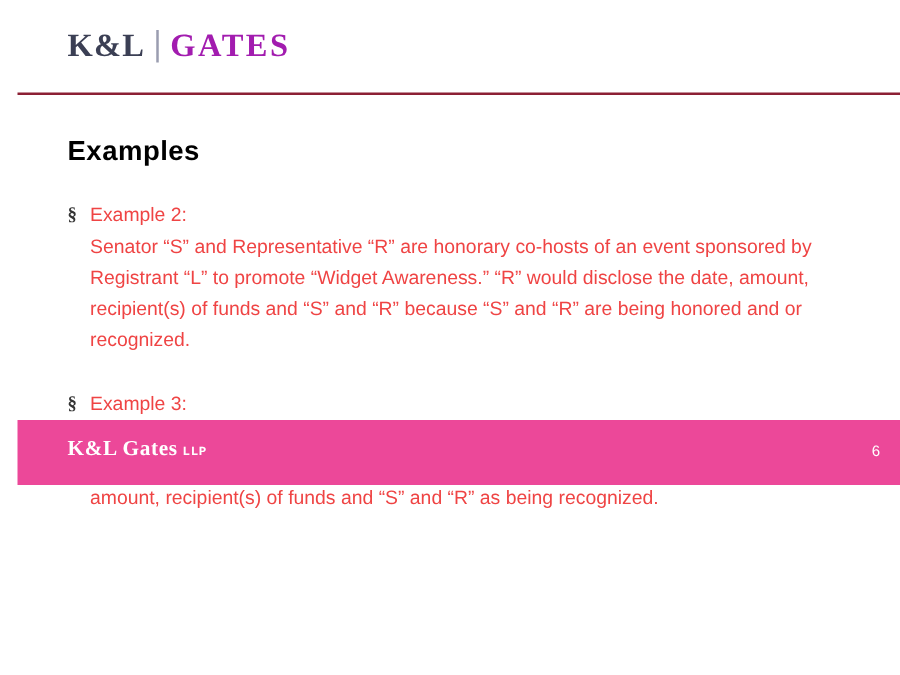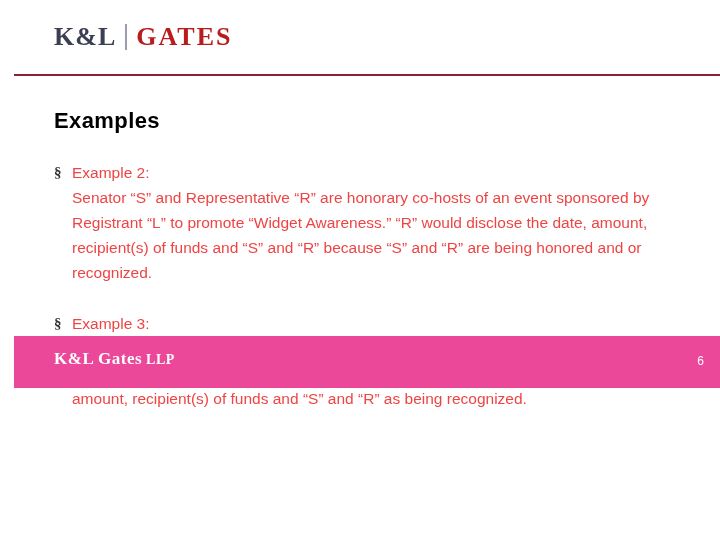--- a/index.html
+++ b/index.html
@@ -41,21 +41,21 @@
     width: 2px;
     height: 26px;
     background: #9a9db0;
     margin: 0 9px;
   }
   .logo-gates {
     font-family: "Liberation Serif", serif;
     font-size: 26px;
     font-weight: bold;
     letter-spacing: 2px;
-    color: #b91c1c;
+    color: #a21caf;
   }
 
   .header-rule {
     position: absolute;
     left: 0;
     right: 0;
     top: 74px;
     height: 2px;
     background: #8c2034;
   }
@@ -116,22 +116,22 @@
     align-items: baseline;
     color: #ffffff;
   }
   .footer-logo .fl-main {
     font-family: "Liberation Serif", serif;
     font-size: 17px;
     font-weight: bold;
     letter-spacing: 0.5px;
   }
   .footer-logo .fl-suffix {
-    font-family: Liberation Serif, serif;
-    font-size: 14px;
+    font-family: Liberation Mono, monospace;
+    font-size: 10px;
     font-weight: bold;
     margin-left: 4px;
     letter-spacing: 0.5px;
   }
   .footer-page {
     position: absolute;
     right: 30px;
     top: 18px;
     color: #ffffff;
     font-size: 12px;

